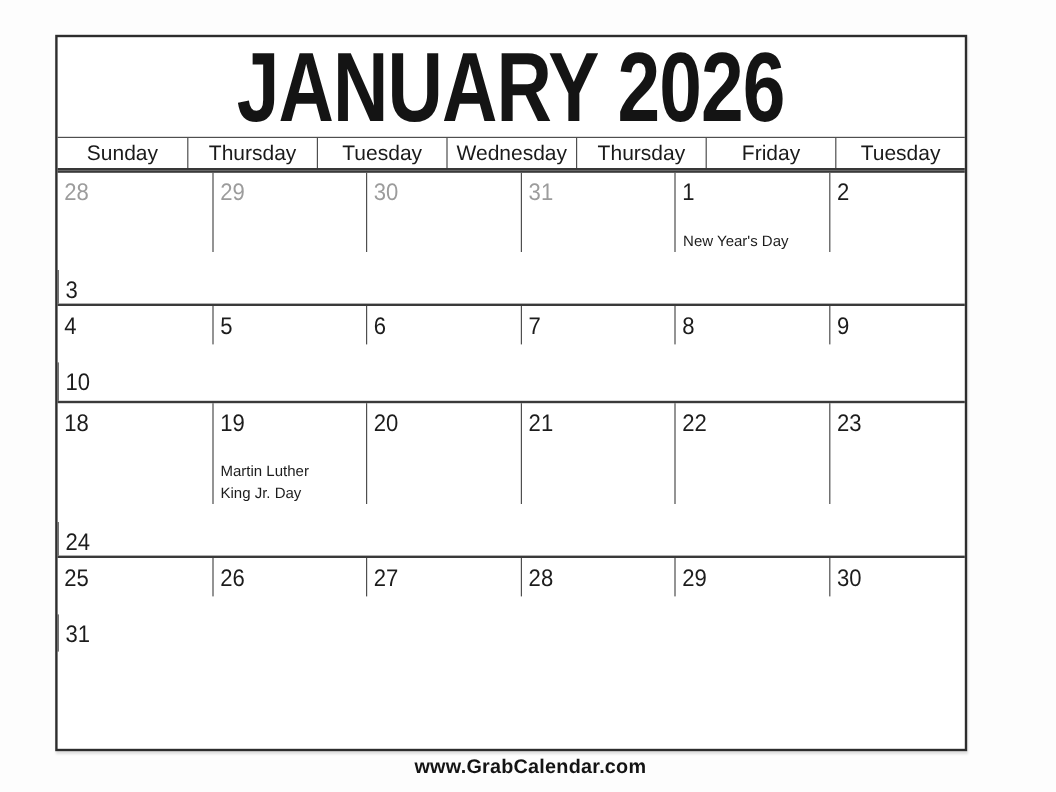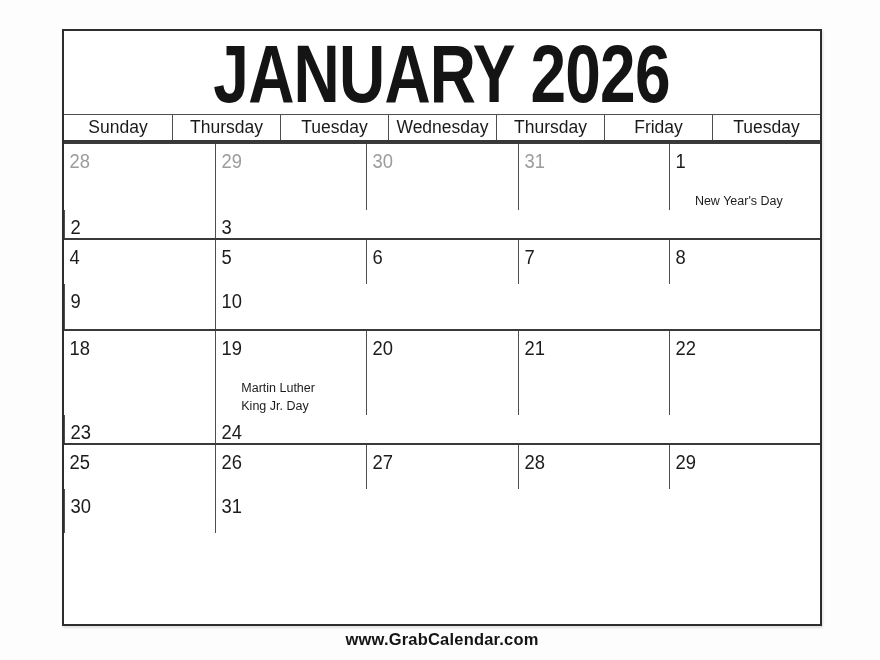--- a/index.html
+++ b/index.html
@@ -7,21 +7,21 @@
     padding: 0;
     width: 880px;
     height: 660px;
     background: #fdfdfd;
     font-family: "Liberation Sans", sans-serif;
     color: #1b1b1b;
     overflow: hidden;
   }
   .calendar {
     position: absolute;
-    left: 62px;
+    left: 46px;
     top: 29px;
     width: 760px;
     height: 597px;
     box-sizing: border-box;
     border: 2px solid #2d2d2d;
     background: #fff;
     display: grid;
     grid-template-rows: 84px 27px repeat(5, 1fr);
     box-shadow: 1px 2px 2px rgba(0,0,0,0.12);
   }
@@ -53,22 +53,23 @@
     display: flex;
     align-items: center;
     justify-content: center;
     font-size: 17.5px;
     font-weight: 500;
     color: #1a1a1a;
   }
   .wd + .wd { border-left: 1px solid #4f4f4f; }
   .week {
     display: grid;
-    grid-template-columns: repeat(5, 1fr);
+    grid-template-columns: repeat(6, 1fr);
     border-top: 2px solid #3a3a3a;
+    gap: 15px;
   }
   .week:first-of-type { border-top: none; }
   .cell {
     position: relative;
     overflow: hidden;
   }
   .cell + .cell { border-left: 1px solid #4f4f4f; }
   .num {
     display: inline-block;
     padding: 6px 0 0 6px;

